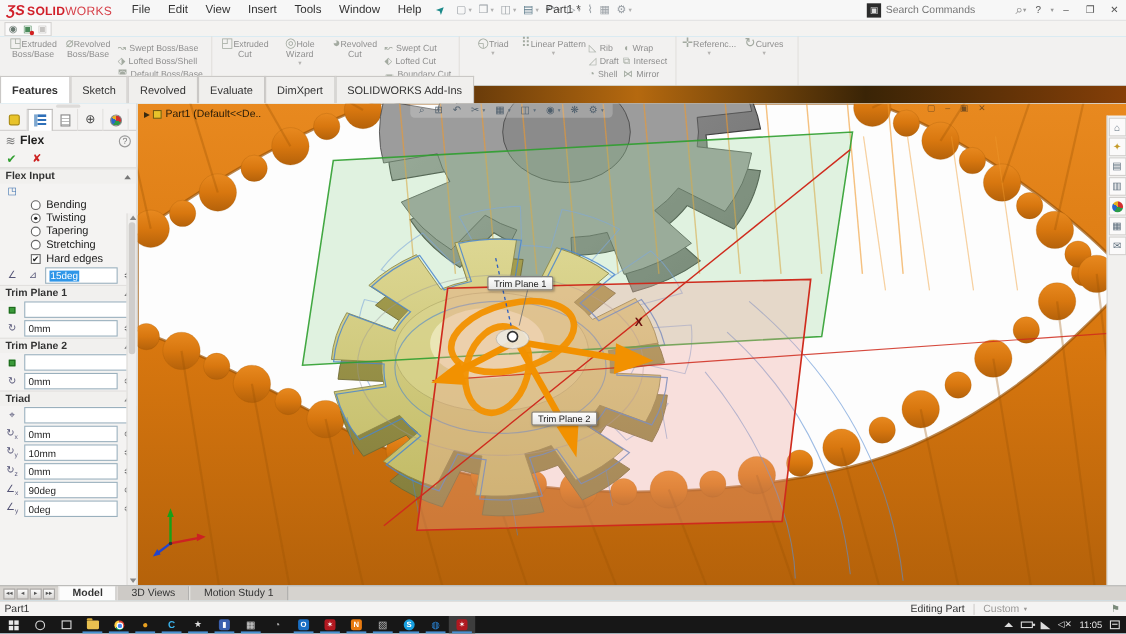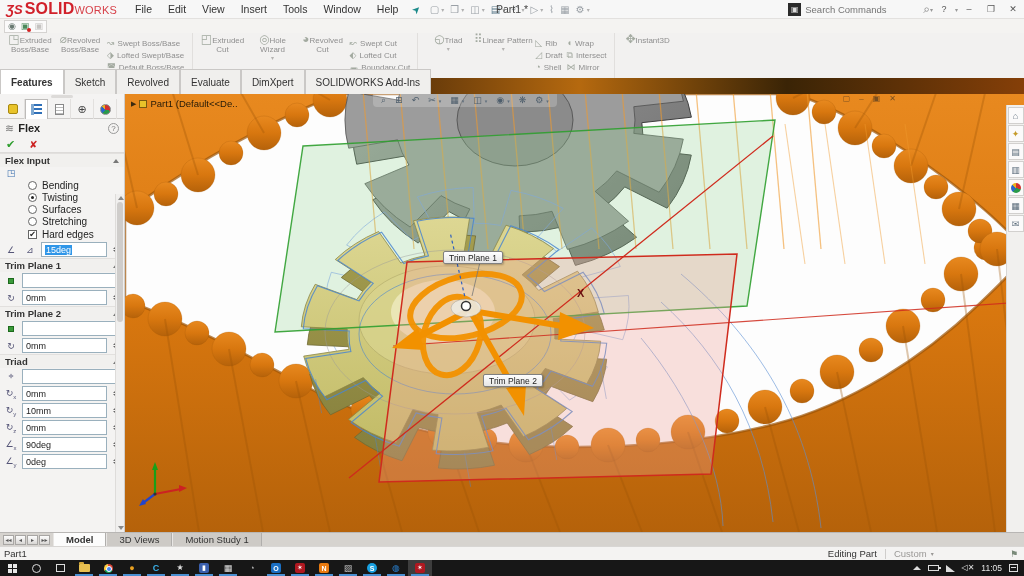--- a/index.html
+++ b/index.html
@@ -3,21 +3,21 @@
 <meta charset="utf-8">
 <style>
   *{margin:0;padding:0;box-sizing:border-box;}
   html,body{width:1024px;height:576px;overflow:hidden;font-family:"Liberation Sans","DejaVu Sans",sans-serif;background:#fff;}
   #app{position:relative;width:1024px;height:576px;background:#7dd3fc;}
 
   
   #titlebar{position:absolute;left:0;top:0;width:1024px;height:19px;background:#f7f7f7;border-bottom:1px solid #e3e1df;display:flex;align-items:center;font-size:10.5px;color:#333;}
   #logo{display:flex;align-items:baseline;margin:0 10px 0 6px;white-space:nowrap;}
   #logo .dz{font-style:italic;font-weight:bold;font-size:13px;margin-right:2px;}
-  #logo .solid{font-weight:bold;font-size:16px;letter-spacing:.2px;}
+  #logo .solid{font-weight:bold;font-size:11px;letter-spacing:.2px;}
   #logo .works{font-size:11px;letter-spacing:.2px;opacity:.85;}
   .menu-item{padding:1px 8px;height:19px;display:flex;align-items:center;cursor:default;}
   #pin{color:#1b8a8a;font-size:10px;margin:0 6px;transform:rotate(-45deg);}
   .tb-ico{color:#9aa0a6;font-size:10px;padding:0 3px;display:flex;align-items:center;}
   .tb-ico .car{font-size:6px;color:#b0b0b0;margin-left:2px;}
   #doc-title{position:absolute;left:0;right:0;text-align:center;font-size:10.5px;color:#444;pointer-events:none;}
   #tb-right{margin-left:auto;display:flex;align-items:center;height:19px;}
   #srch-ico{width:13px;height:13px;background:#2b2b2b;color:#ddd;font-size:8px;display:flex;align-items:center;justify-content:center;margin-right:4px;}
   #search-input{width:118px;height:14px;border:none;background:transparent;font-size:9.5px;color:#999;outline:none;}
   .mag{color:#8a8a8a;font-size:12px;}
@@ -204,21 +204,21 @@
     <div class="rgroup">
       <div class="rbig"><span class="g">◳</span><span>Extruded</span><br><span>Boss/Base</span></div>
       <div class="rbig"><span class="g">⌀</span><span>Revolved</span><br><span>Boss/Base</span></div>
       <div class="rcol">
         <div class="rsm">
             <span class="g">↝</span>
             <span>Swept Boss/Base</span>
           </div>
         <div class="rsm">
             <span class="g">⬗</span>
-            <span>Lofted Swept/Base</span>
+            <span>Lofted Boss/Shell</span>
           </div>
         <div class="rsm">
             <span class="g">◚</span>
             <span>Default Boss/Base</span>
           </div>
       </div>
     </div>
     <div class="rgroup">
       <div class="rbig"><span class="g">◰</span><span>Extruded</span><br><span>Cut</span></div>
       <div class="rbig"><span class="g">◎</span><span>Hole Wizard</span><span class="car">▾</span></div>
@@ -263,22 +263,23 @@
         <div class="rsm">
             <span class="g">⧉</span>
             <span>Intersect</span>
           </div>
         <div class="rsm">
             <span class="g">⋈</span>
             <span>Mirror</span>
           </div>
       </div>
     </div>
-    <div class="rgroup" style="border-right:none;">
-      <div class="rbig" style="width:56px;"><span class="g">✥</span><span>Instant3D</span></div>
+    <div class="rgroup">
+      <div class="rbig"><span class="g">✛</span><span>Referenc...</span><span class="car">▾</span></div>
+      <div class="rbig"><span class="g">↻</span><span>Curves</span><span class="car">▾</span></div>
     </div>
   </div>
 
   <div id="rtabs">
     <div class="rtab active">Features</div>
     <div class="rtab">Sketch</div>
     <div class="rtab">Revolved</div>
     <div class="rtab">Evaluate</div>
     <div class="rtab">DimXpert</div>
     <div class="rtab">SOLIDWORKS Add-Ins</div>
@@ -328,21 +329,21 @@
       <div class="radio-row">
           <span class="rad"></span>
           <span>Bending</span>
         </div>
       <div class="radio-row">
           <span class="rad on"></span>
           <span>Twisting</span>
         </div>
       <div class="radio-row">
           <span class="rad"></span>
-          <span>Surfaces</span>
+          <span>Tapering</span>
         </div>
       <div class="radio-row">
           <span class="rad"></span>
           <span>Stretching</span>
         </div>
       <div class="chkrow">
           <span class="chk">✔</span>
           <span>Hard edges</span>
         </div>
       <div class="pm-row">

